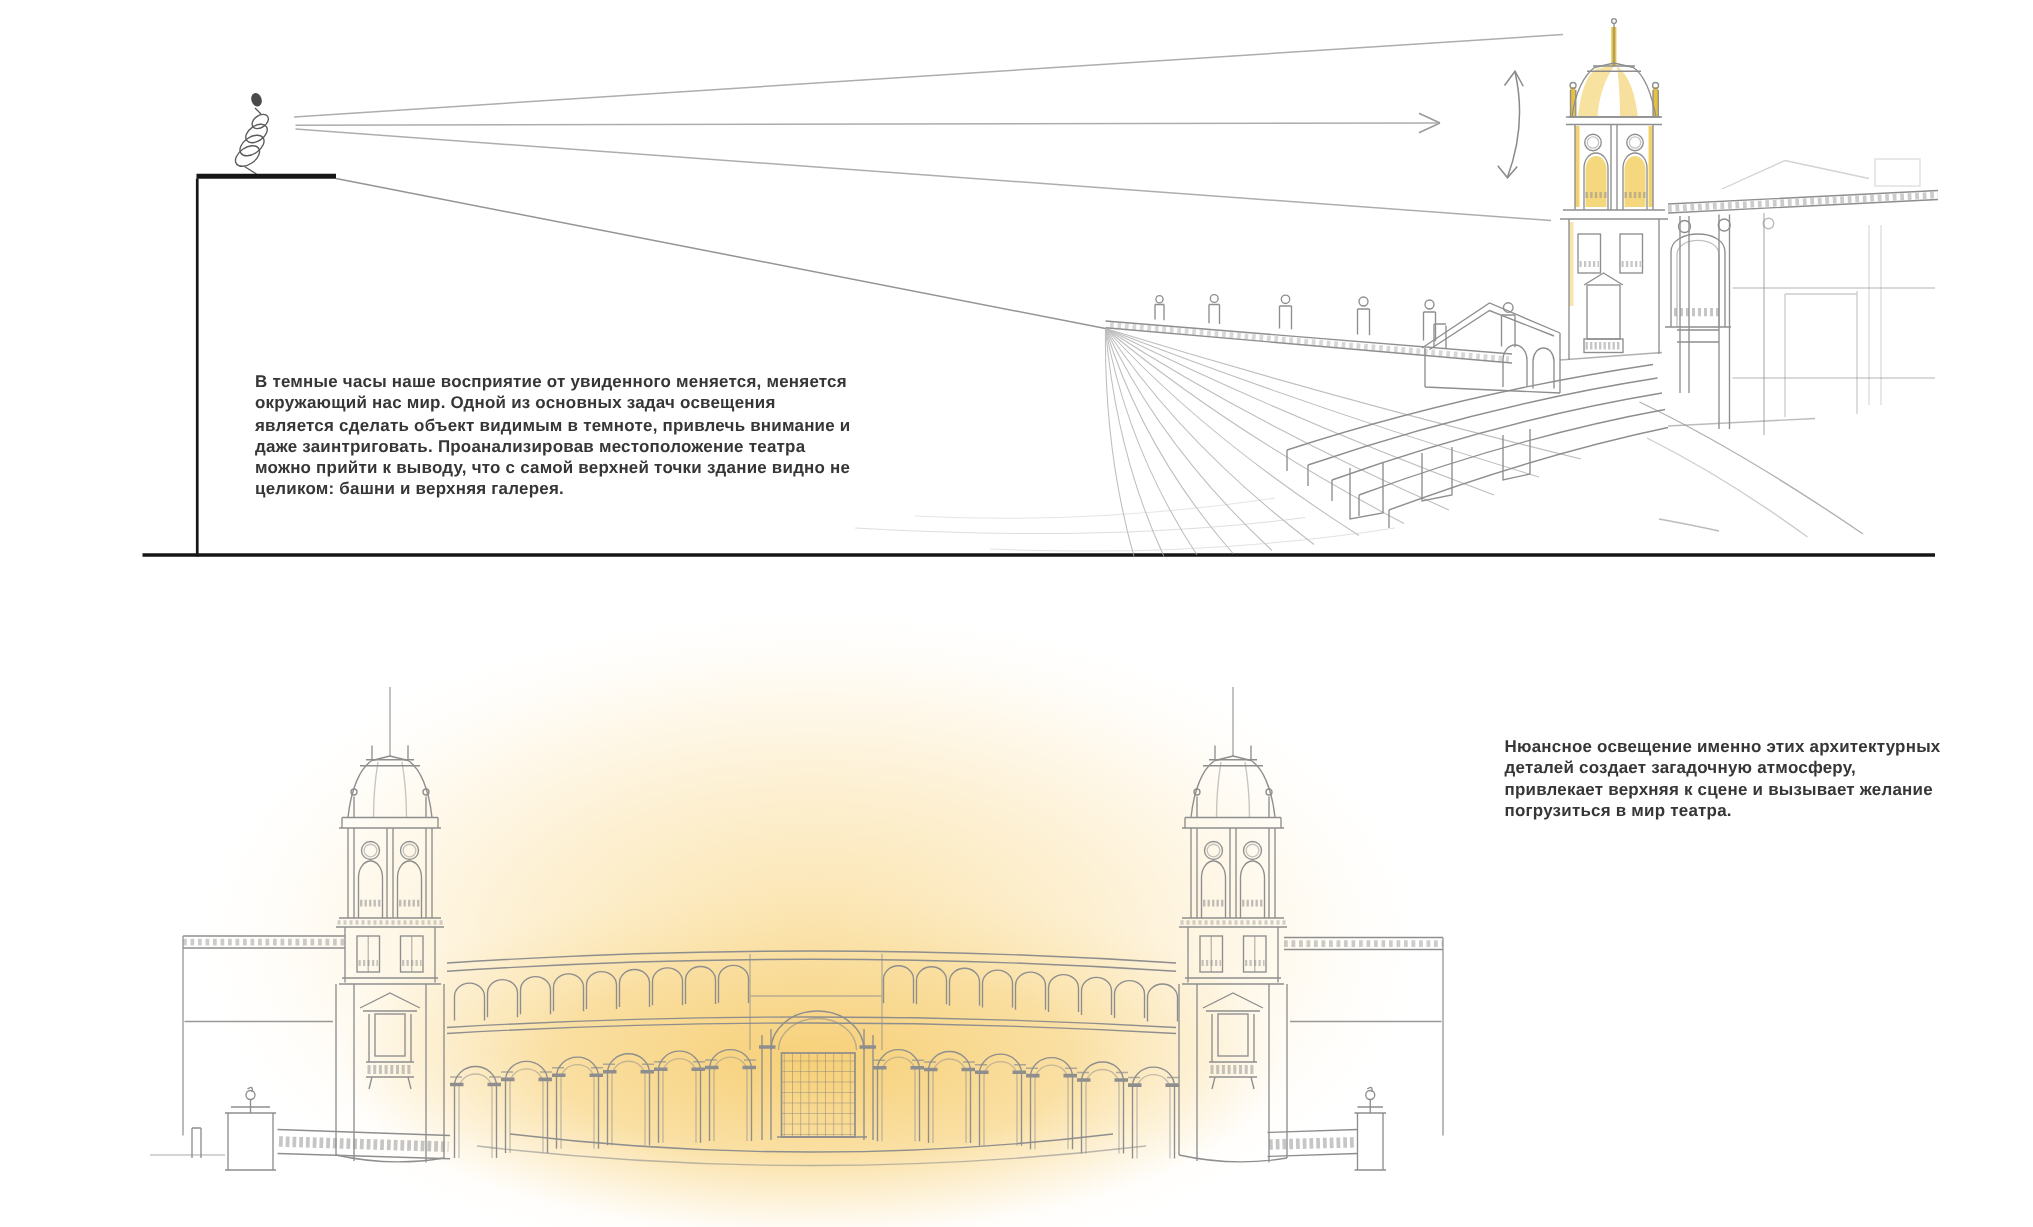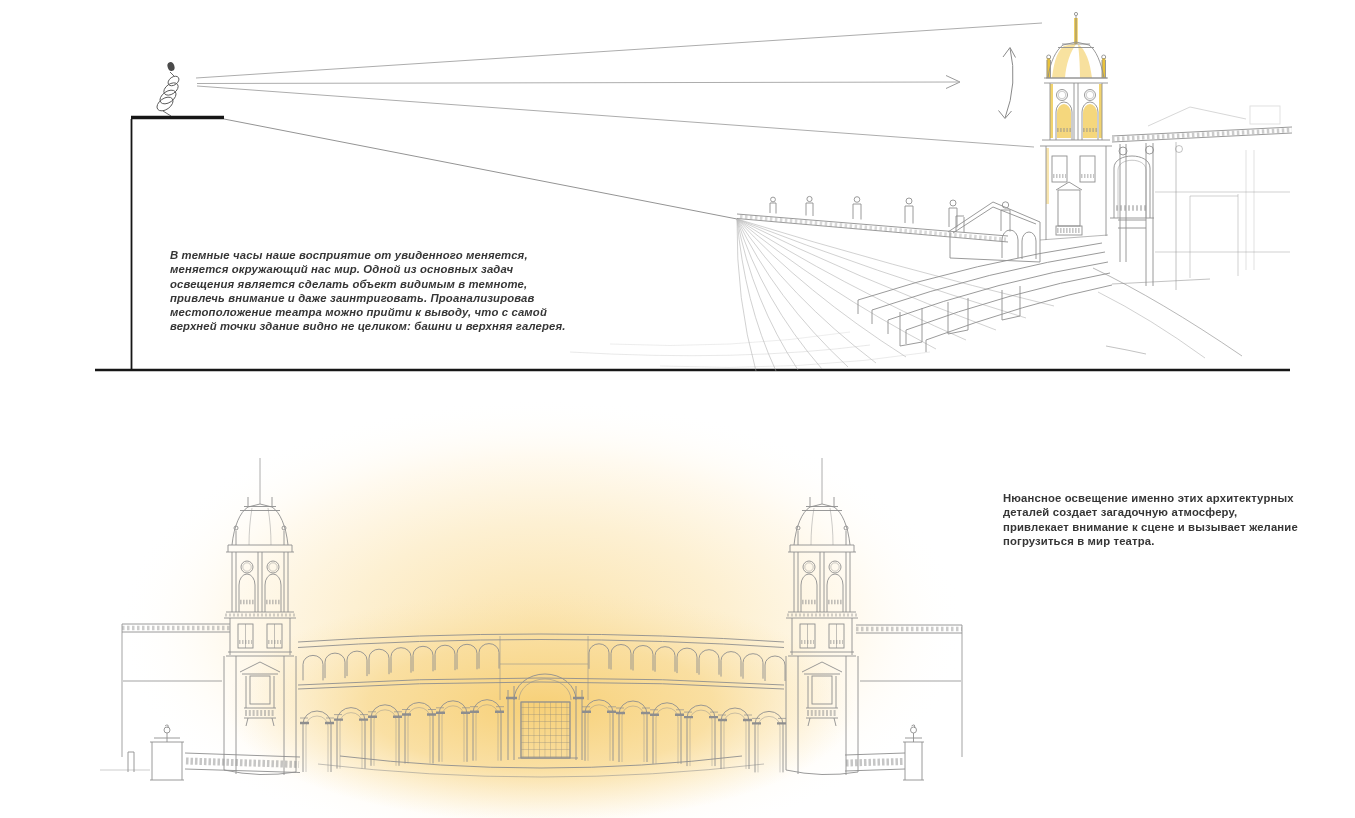--- a/index.html
+++ b/index.html
@@ -1,20 +1,20 @@
 <!DOCTYPE html>
 <html><head>
 <meta charset="utf-8">
 <style>
   html,body{margin:0;padding:0;background:#ffffff;}
   body{width:1355px;height:818px;position:relative;overflow:hidden;
        font-family:"Liberation Sans", sans-serif;}
   .para{position:absolute;color:#363636;font-size:11.3px;line-height:14.3px;
         font-weight:600;letter-spacing:.15px;}
-  #para-top{left:170px;top:248px;width:400px;font-style:italic;}
+  #para-top{left:170px;top:248px;width:400px;}
   #para-bottom{left:1003px;top:491px;width:298px;}
   svg{position:absolute;left:0;display:block;}
   #svg-top{top:0;}
   #svg-bottom{top:385px;}
   .sk{stroke:#8E8E8E;stroke-width:.9;fill:none;}
   .skl{stroke:#A8A8A8;stroke-width:.7;fill:none;}
   .ink{stroke:#161616;fill:none;}
 </style>
 </head>
 <body>
@@ -310,13 +310,13 @@
       <path d="M514,700 A31,26 0 0 1 576,700"></path>
       <path d="M519,700 A26,21 0 0 1 571,700" opacity=".6"></path>
       <path d="M506,698 H517 M573,698 H584" stroke-width="2.4"></path>
       <rect x="521" y="702" width="49" height="56" fill="url(#grid)" opacity=".8"></rect>
       <rect x="521" y="702" width="49" height="56"></rect>
       <path d="M518,758 H578"></path>
     </g>
   </g>
 </svg>
 
-<div id="para-bottom" class="para">Нюансное освещение именно этих архитектурных деталей создает загадочную атмосферу, привлекает внимание к сцене и вызывает желание погрузиться в мир театра.</div>
+<div id="para-bottom" class="para">Нюансное освещение именно этих архитектурных деталей создает загадочную атмосферу, привлекает верхняя к сцене и вызывает желание погрузиться в мир театра.</div>
 
 </body></html>

